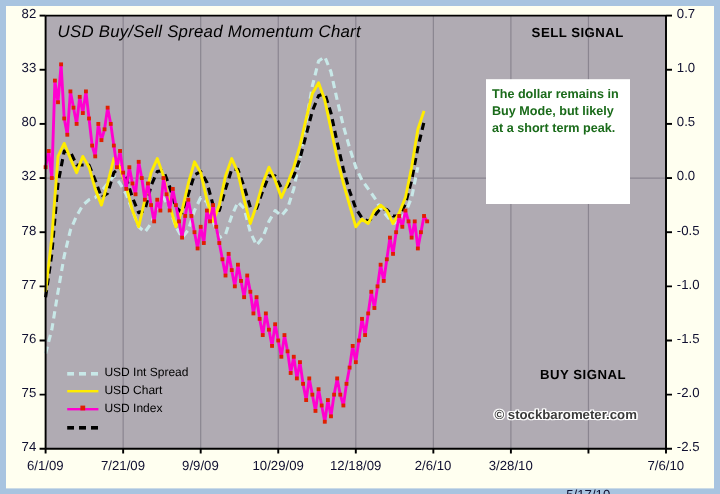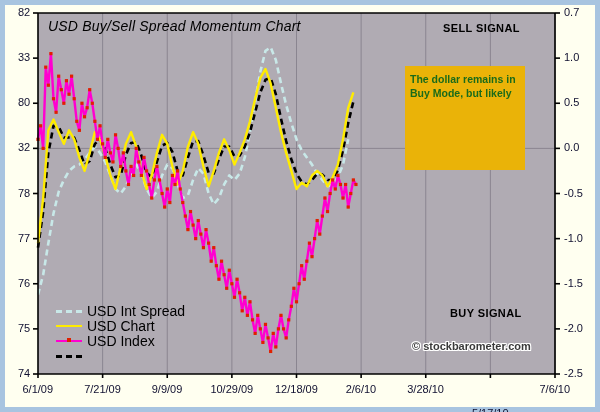--- a/index.html
+++ b/index.html
@@ -5,29 +5,29 @@
   html,body{margin:0;padding:0;}
   body{width:600px;height:412px;background:#a8c4e0;font-family:"Liberation Sans",sans-serif;overflow:hidden;}
   #frame{position:absolute;left:0;top:0;width:600px;height:412px;background:#a8c4e0;}
   #page{position:absolute;left:5px;top:5px;width:590px;height:402px;background:#fffff0;}
   #chart{position:absolute;left:0;top:0;width:600px;height:412px;}
   .axis-label{position:absolute;font-size:11px;color:#101030;white-space:nowrap;}
   #title{position:absolute;left:48px;top:18px;font-size:14px;font-weight:normal;font-style:italic;color:#000;letter-spacing:0.2px;white-space:nowrap;}
   .signal{position:absolute;font-size:11px;font-weight:bold;color:#000;letter-spacing:0.4px;white-space:nowrap;}
   #sell-signal{left:443px;top:22px;}
   #buy-signal{left:450px;top:307px;}
-  #annot{position:absolute;left:405px;top:66px;width:120px;height:104px;background:#eab308;}
+  #annot{position:absolute;left:405px;top:66px;width:120px;height:104px;background:#ffffff;}
   #annot p{margin:0;padding:0;font-size:10.5px;font-weight:bold;color:#1a6b1a;line-height:14px;white-space:nowrap;}
   #annot .inner{padding:6px 0 0 5px;}
   #watermark{position:absolute;left:412px;top:340px;font-size:11px;font-weight:bold;color:#3a3a3a;white-space:nowrap;
              text-shadow: -1px 0 #fff, 0 -1px #fff, 1px 0 #fff, 0 1px #fff, -1px -1px #fff, 1px 1px #fff, 1px -1px #fff, -1px 1px #fff;}
   #legend{position:absolute;left:56px;top:303px;}
   .leg-row{display:flex;align-items:center;height:15px;}
   .leg-swatch{width:26px;height:10px;position:relative;margin-right:5px;flex:0 0 26px;}
-  .leg-txt{font-size:14px;color:#000;white-space:nowrap;}
+  .leg-txt{font-size:10px;color:#000;white-space:nowrap;}
   .sw-line{position:absolute;left:0;top:4px;width:26px;height:2.5px;}
   .sw-dash{position:absolute;left:0;top:4px;width:26px;height:3px;}
   .sw-dot{position:absolute;left:11px;top:2.5px;width:4px;height:4px;background:#e02000;}
 </style>
 </head>
 <body>
 
 <div id="frame">
   <div id="page"></div>
 
@@ -205,20 +205,21 @@
 
   <div id="title">USD Buy/Sell Spread Momentum Chart</div>
 
   <div class="signal" id="sell-signal">SELL SIGNAL</div>
   <div class="signal" id="buy-signal">BUY SIGNAL</div>
 
   <div id="annot">
     <div class="inner">
       <p>The dollar remains in</p>
       <p>Buy Mode, but likely</p>
+      <p>at a short term peak.</p>
     </div>
   </div>
 
   <div id="watermark">© stockbarometer.com</div>
 
   <div id="legend">
       <div class="leg-row">
         <div class="leg-swatch">
           <div class="sw-dash" style="background: repeating-linear-gradient(to right, rgb(200, 232, 232) 0px, rgb(200, 232, 232) 6px, transparent 6px, transparent 10px);"></div>
         </div>

